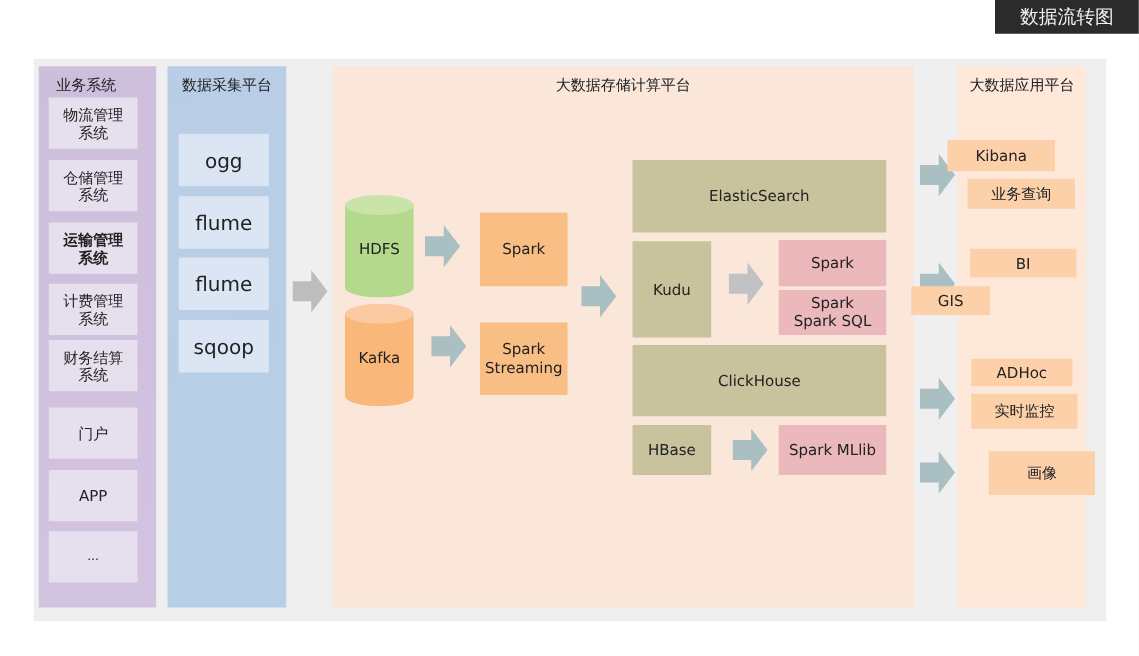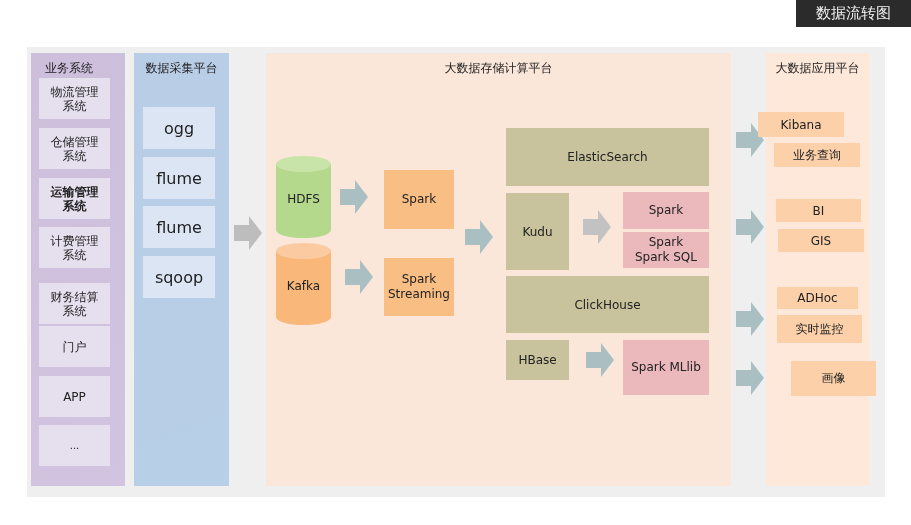--- a/index.html
+++ b/index.html
@@ -59,21 +59,21 @@
       <div>运输管理</div>
       <div>系统</div>
     </div>
 </div>
 <div class="abs center biz-item" style="top:227px;">
   <div>
       <div>计费管理</div>
       <div>系统</div>
     </div>
 </div>
-<div class="abs center biz-item" style="top:283px;">
+<div class="abs center biz-item" style="top:272px;">
   <div>
       <div>财务结算</div>
       <div>系统</div>
     </div>
 </div>
 <div class="abs center biz-item" style="top:326px;">
   <div>门户</div>
 </div>
 <div class="abs center biz-item" style="top:376px;">
   <div>APP</div>
@@ -153,21 +153,21 @@
       <div>Spark SQL</div>
     </div>
 </div>
 <div class="abs center olive-box" style="left:506px;top:276px;width:203px;height:57px;">ClickHouse</div>
 <div class="abs center olive-box" style="left:506px;top:340px;width:63px;height:40px;">HBase</div>
 <div class="abs arrow" style="left:586px;top:343px;">
   <svg viewBox="0 0 28 34">
       <polygon points="0,9 15,9 15,0 28,17 15,34 15,25 0,25" fill="#a9bfc2"></polygon>
     </svg>
 </div>
-<div class="abs center pink-box" style="left:623px;top:340px;width:86px;height:55px;">Spark MLlib</div>
+<div class="abs center pink-box" style="left:623px;top:340px;width:86px;height:40px;">Spark MLlib</div>
 
 <div class="abs arrow" style="left:736px;top:123px;">
   <svg viewBox="0 0 28 34">
       <polygon points="0,9 15,9 15,0 28,17 15,34 15,25 0,25" fill="#a9bfc2"></polygon>
     </svg>
 </div>
 <div class="abs arrow" style="left:736px;top:210px;">
   <svg viewBox="0 0 28 34">
       <polygon points="0,9 15,9 15,0 28,17 15,34 15,25 0,25" fill="#a9bfc2"></polygon>
     </svg>
@@ -182,16 +182,16 @@
       <polygon points="0,9 15,9 15,0 28,17 15,34 15,25 0,25" fill="#a9bfc2"></polygon>
     </svg>
 </div>
 
 <div class="abs col-app"></div>
 <div class="abs center col-title" style="left:766px;top:58px;width:103px;height:20px;">大数据应用平台</div>
 
 <div class="abs center app-item" style="left:758px;top:112px;width:86px;height:25px;">Kibana</div>
 <div class="abs center app-item" style="left:774px;top:143px;width:86px;height:24px;">业务查询</div>
 <div class="abs center app-item" style="left:776px;top:199px;width:85px;height:23px;">BI</div>
-<div class="abs center app-item" style="left:778px;top:229px;width:86px;height:23px;">GIS</div>
+<div class="abs center app-item" style="left:729px;top:229px;width:63px;height:23px;">GIS</div>
 <div class="abs center app-item" style="left:777px;top:287px;width:81px;height:22px;">ADHoc</div>
 <div class="abs center app-item" style="left:777px;top:315px;width:85px;height:28px;">实时监控</div>
 <div class="abs center app-item" style="left:791px;top:361px;width:85px;height:35px;">画像</div>
 
 </body></html>

